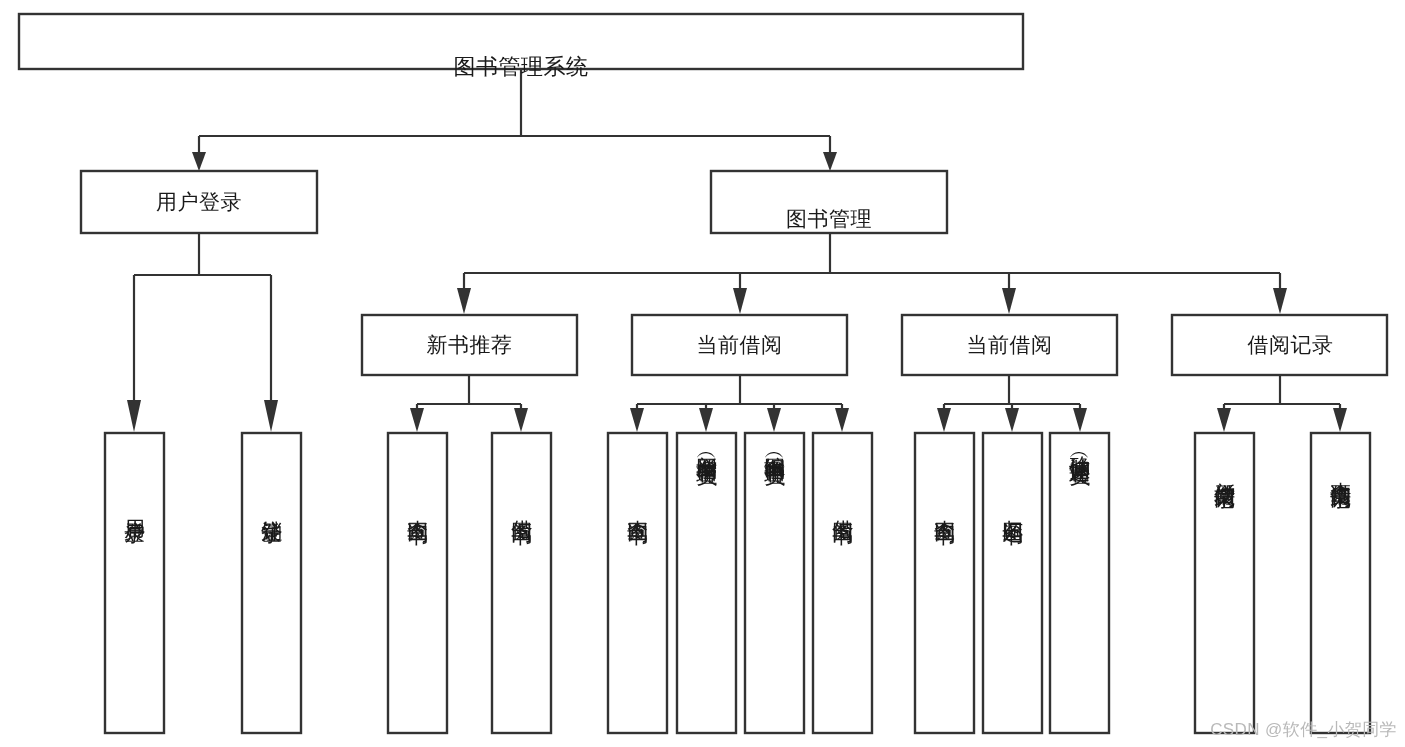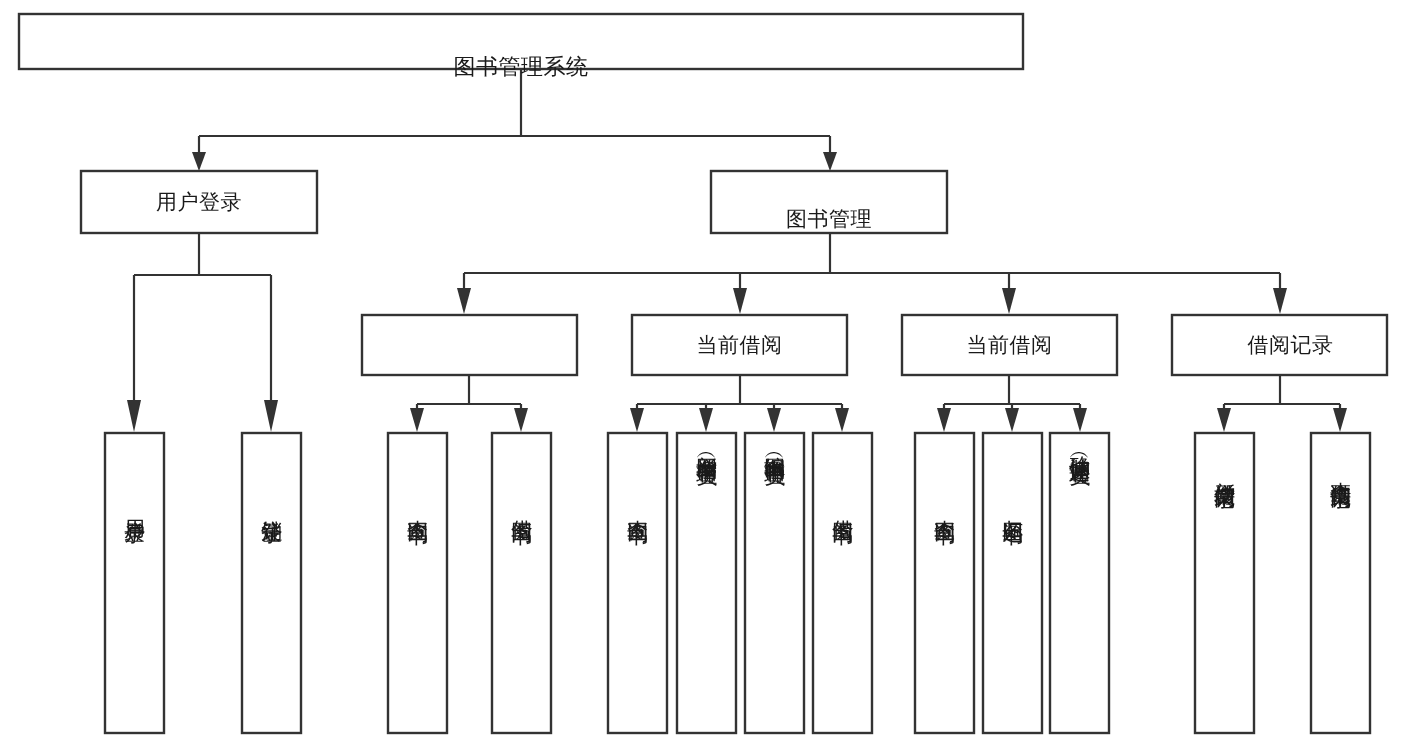--- a/index.html
+++ b/index.html
@@ -195,20 +195,23 @@
     <span class="hlabel-text title-text">图书管理系统</span>
   </div>
 
   <div class="hlabel-wrap" style="left:81px; top:171px; width:236px; height:62px;">
     <span class="hlabel-text">用户登录</span>
   </div>
   <div class="hlabel-wrap" style="left:711px; top:171px; width:236px; height:62px;align-items:flex-end;">
     <span class="hlabel-text">图书管理</span>
   </div>
 
+  <div class="hlabel-wrap" style="left:362px; top:315px; width:215px; height:60px;">
+    <span class="hlabel-text">新书推荐</span>
+  </div>
   <div class="hlabel-wrap" style="left:632px; top:315px; width:215px; height:60px;">
     <span class="hlabel-text">当前借阅</span>
   </div>
   <div class="hlabel-wrap" style="left:902px; top:315px; width:215px; height:60px;border-radius:8px;">
     <span class="hlabel-text">当前借阅</span>
   </div>
   <div class="hlabel-wrap" style="left:1172px; top:315px; width:237px; height:60px;">
     <span class="hlabel-text">借阅记录</span>
   </div>
 
@@ -249,14 +252,15 @@
     <span class="vlabel-text">确认归还（管理员）</span>
   </div>
 
   <div class="vlabel-wrap" style="left:1195px; top:433px; width:59px; height:300px; padding-top:32px;">
     <span class="vlabel-text">新增借阅记录</span>
   </div>
   <div class="vlabel-wrap" style="left:1311px; top:433px; width:59px; height:300px; padding-top:32px;">
     <span class="vlabel-text">查询借阅记录</span>
   </div>
 
+  <div id="watermark">CSDN @软件_小贺同学</div>
 
 </div>
 
 </body></html>

